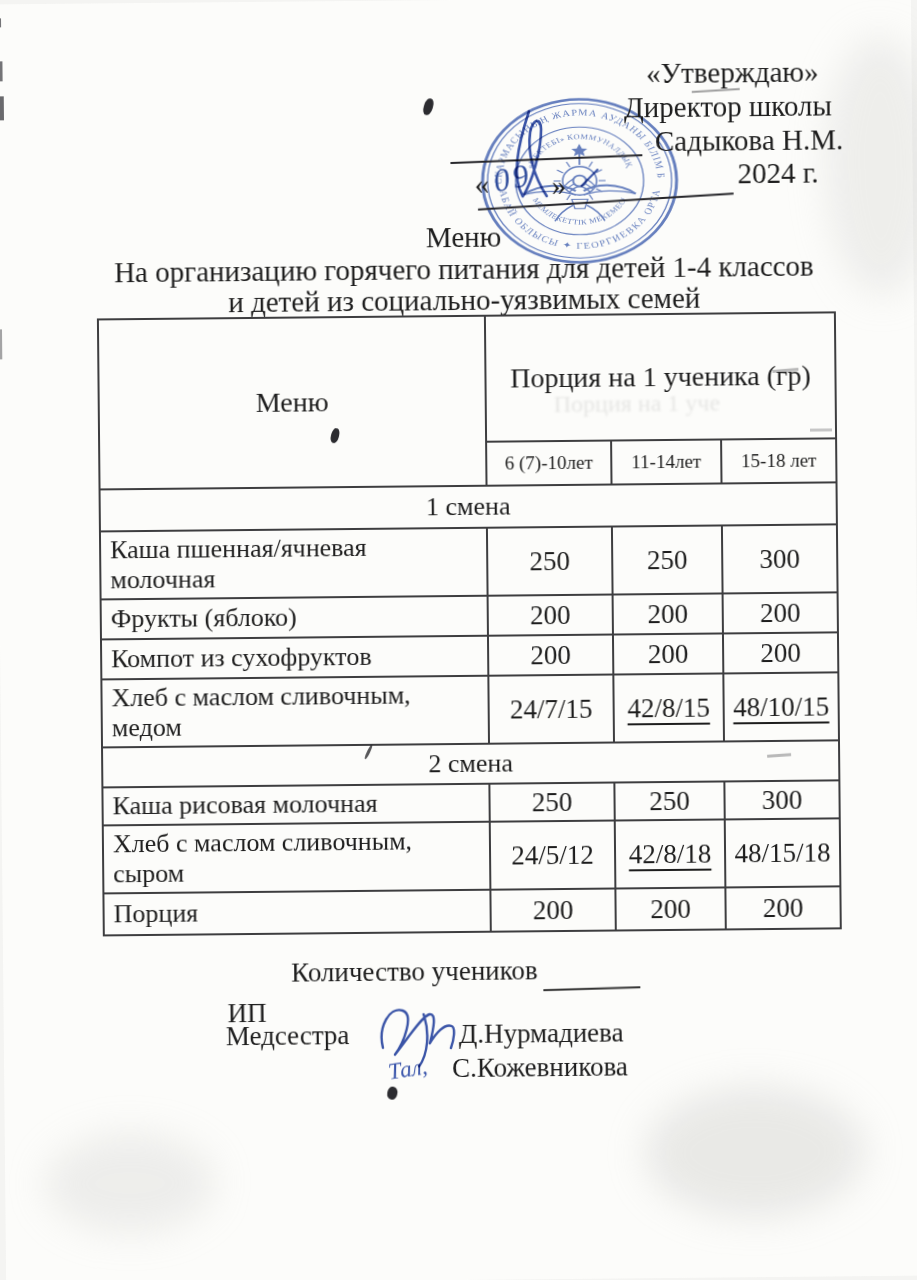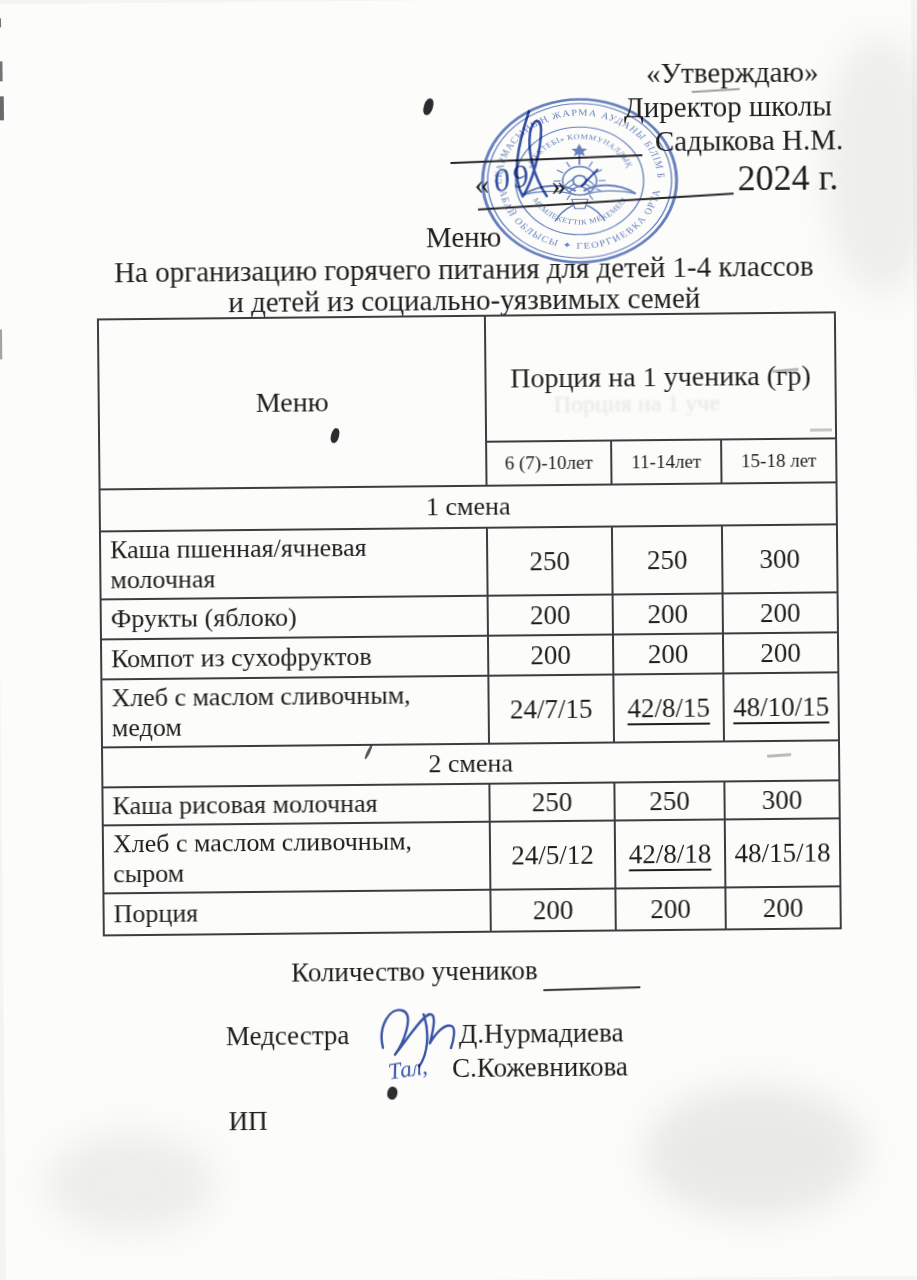--- a/index.html
+++ b/index.html
@@ -24,40 +24,40 @@
   #sig-line-1{left:455px;top:159px;width:192px;transform:rotate(-1.8deg);}
   #date-line{left:482px;top:202px;width:256px;transform:rotate(-3deg);}
   #students-underline{left:540px;top:989px;width:97px;transform:rotate(-1.2deg);background:#333;}
   .guillemet{font-size:29px;z-index:5;}
   #day-open{left:479px;top:168px;}
   #day-close{left:556px;top:170px;}
   #day-value{
     left:498px;top:160px;font-size:32px;font-style:italic;color:#33509e;
     transform:rotate(-10deg);z-index:6;letter-spacing:3px;
   }
-  #year{left:742px;top:160px;font-size:36px;z-index:4;}
+  #year{left:742px;top:160px;font-size:29px;z-index:4;}
   
   #title{left:0;top:222px;width:917px;text-align:center;z-index:4;transform:translateX(9px);}
   #title div{font-size:29px;line-height:31.5px;}
   
   #menu-table-wrap{left:100px;top:315px;z-index:4;}
   table{border-collapse:collapse;table-layout:fixed;width:737px;background:transparent;}
   td{border:2px solid #3d3d3f;overflow:hidden;}
   .th-menu{text-align:center;vertical-align:middle;font-size:28px;}
   .th-portion{text-align:center;vertical-align:middle;font-size:28px;}
   .age-row td{text-align:center;vertical-align:middle;font-size:19px;}
   .section-row td{text-align:center;vertical-align:middle;font-size:26px;}
   .dish{vertical-align:middle;padding:3px 6px 3px 9px;font-size:26px;line-height:30px;}
   .dish-t{display:inline-block;max-width:345px;}
   .val{text-align:center;vertical-align:middle;font-size:27px;}
   .u{text-decoration:underline;text-underline-offset:6px;text-decoration-thickness:1.5px;}
   
   #students-label{left:288px;top:956px;font-size:27px;z-index:4;}
   #role-1{left:222px;top:1019px;font-size:27px;z-index:4;}
-  #role-2{left:224px;top:1104px;font-size:27px;z-index:4;}
+  #role-2{left:224px;top:996px;font-size:27px;z-index:4;}
   #name-1{left:455px;top:1019px;font-size:27px;z-index:4;}
   #name-2{left:448px;top:1053px;font-size:27px;z-index:4;}
   #hand-initials{
     left:384px;top:1056px;font-size:23px;font-style:italic;color:#3a55ab;
     transform:rotate(-8deg);z-index:6;
   }
   
   #stamp{left:478px;top:94px;width:212px;height:178px;z-index:3;opacity:.82;mix-blend-mode:multiply;}
   .sigsvg{left:0;top:0;width:917px;height:1280px;z-index:6;mix-blend-mode:multiply;pointer-events:none;}
   

